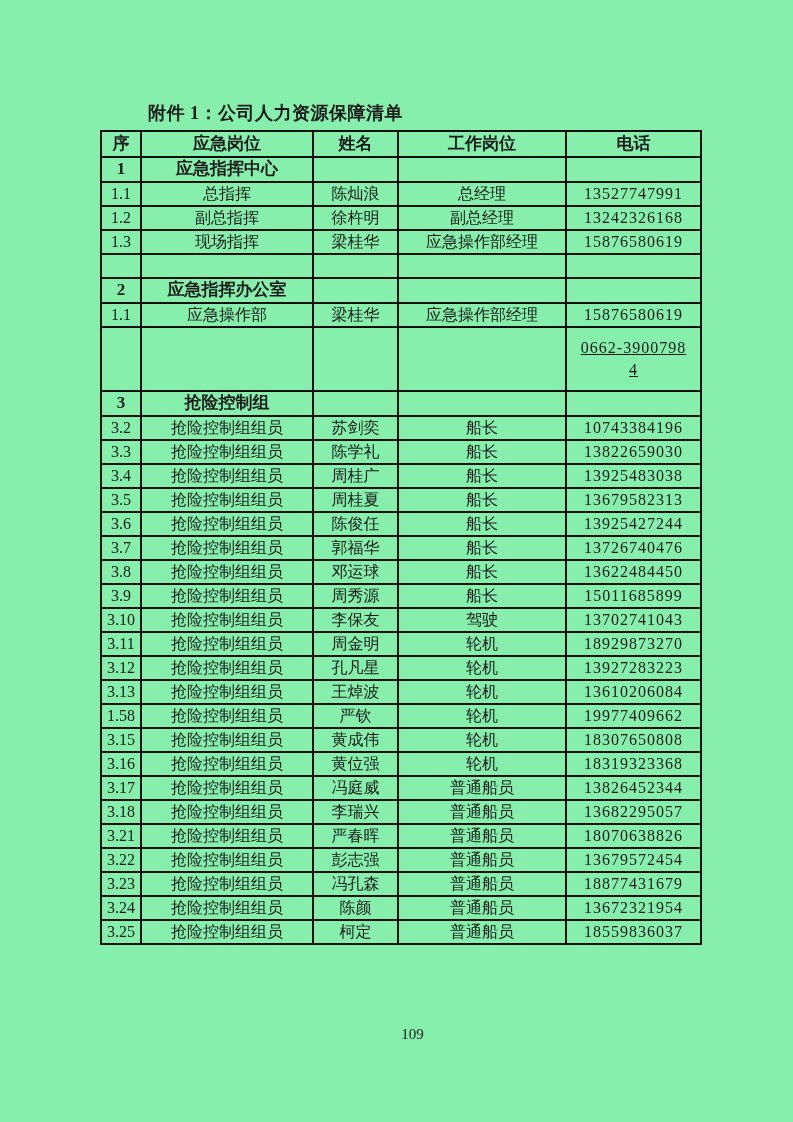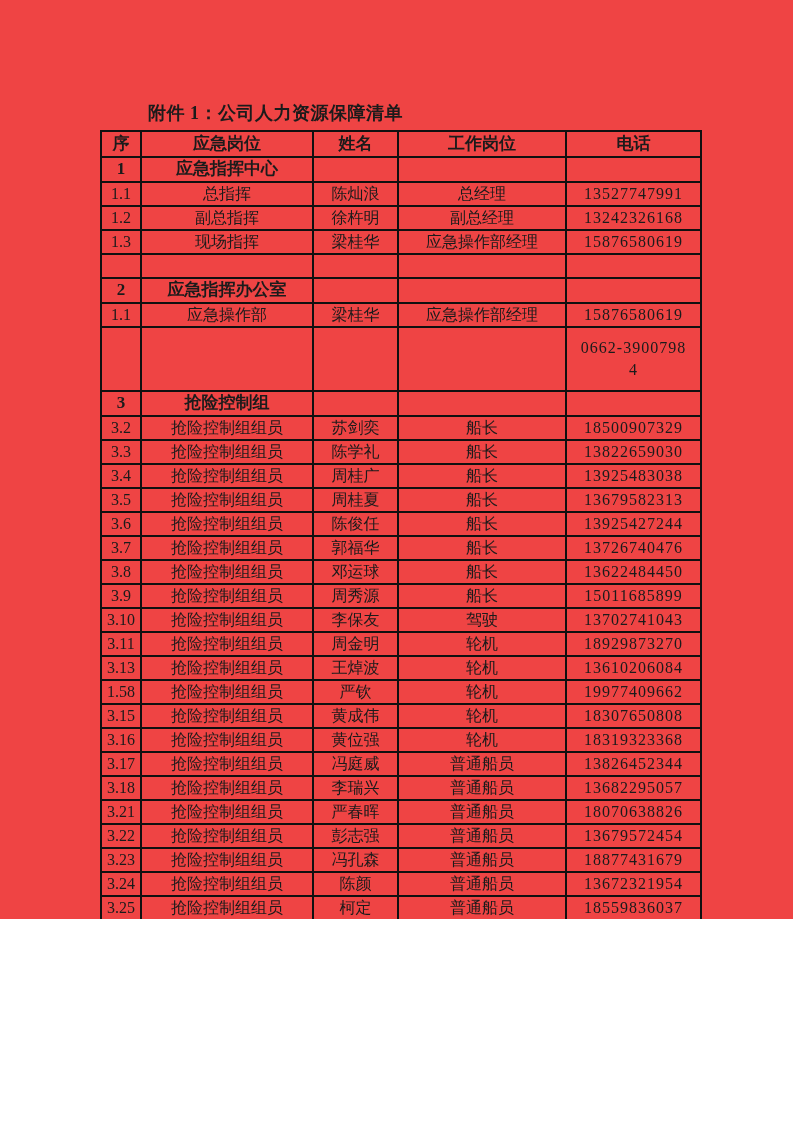--- a/index.html
+++ b/index.html
@@ -3,22 +3,22 @@
 <meta charset="utf-8">
 <style>
   html, body {
     margin: 0;
     padding: 0;
     background: #ffffff;
   }
   .page {
     position: relative;
     width: 793px;
-    height: 919px;
-    background: #ef4444;
+    height: 1122px;
+    background: #86efac;
     font-family: "Liberation Serif", "DejaVu Serif", serif;
     color: #1b1b1b;
     overflow: hidden;
   }
   .doc-title {
     position: absolute;
     left: 148px;
     top: 101px;
     font-size: 18px;
     font-weight: bold;
@@ -48,20 +48,21 @@
     font-size: 17px;
     font-weight: bold;
     height: 24px;
   }
   tr.section-row td {
     font-weight: bold;
     font-size: 17px;
   }
   tr.tall-row td {
     height: 62px;
+    text-decoration: underline;
   }
   td.c-phone {
     letter-spacing: 1px;
     white-space: pre-line;
   }
   td.c-no {
     font-size: 15px;
   }
   .page-number {
     position: absolute;
@@ -159,21 +160,21 @@
     <td class="c-post">抢险控制组</td>
     <td class="c-name"></td>
     <td class="c-job"></td>
     <td class="c-phone"></td>
   </tr>
         <tr>
     <td class="c-no">3.2</td>
     <td class="c-post">抢险控制组组员</td>
     <td class="c-name">苏剑奕</td>
     <td class="c-job">船长</td>
-    <td class="c-phone">18500907329</td>
+    <td class="c-phone">10743384196</td>
   </tr>
         <tr>
     <td class="c-no">3.3</td>
     <td class="c-post">抢险控制组组员</td>
     <td class="c-name">陈学礼</td>
     <td class="c-job">船长</td>
     <td class="c-phone">13822659030</td>
   </tr>
         <tr>
     <td class="c-no">3.4</td>
@@ -225,20 +226,27 @@
     <td class="c-phone">13702741043</td>
   </tr>
         <tr>
     <td class="c-no">3.11</td>
     <td class="c-post">抢险控制组组员</td>
     <td class="c-name">周金明</td>
     <td class="c-job">轮机</td>
     <td class="c-phone">18929873270</td>
   </tr>
         <tr>
+    <td class="c-no">3.12</td>
+    <td class="c-post">抢险控制组组员</td>
+    <td class="c-name">孔凡星</td>
+    <td class="c-job">轮机</td>
+    <td class="c-phone">13927283223</td>
+  </tr>
+        <tr>
     <td class="c-no">3.13</td>
     <td class="c-post">抢险控制组组员</td>
     <td class="c-name">王焯波</td>
     <td class="c-job">轮机</td>
     <td class="c-phone">13610206084</td>
   </tr>
         <tr>
     <td class="c-no">1.58</td>
     <td class="c-post">抢险控制组组员</td>
     <td class="c-name">严钦</td>

